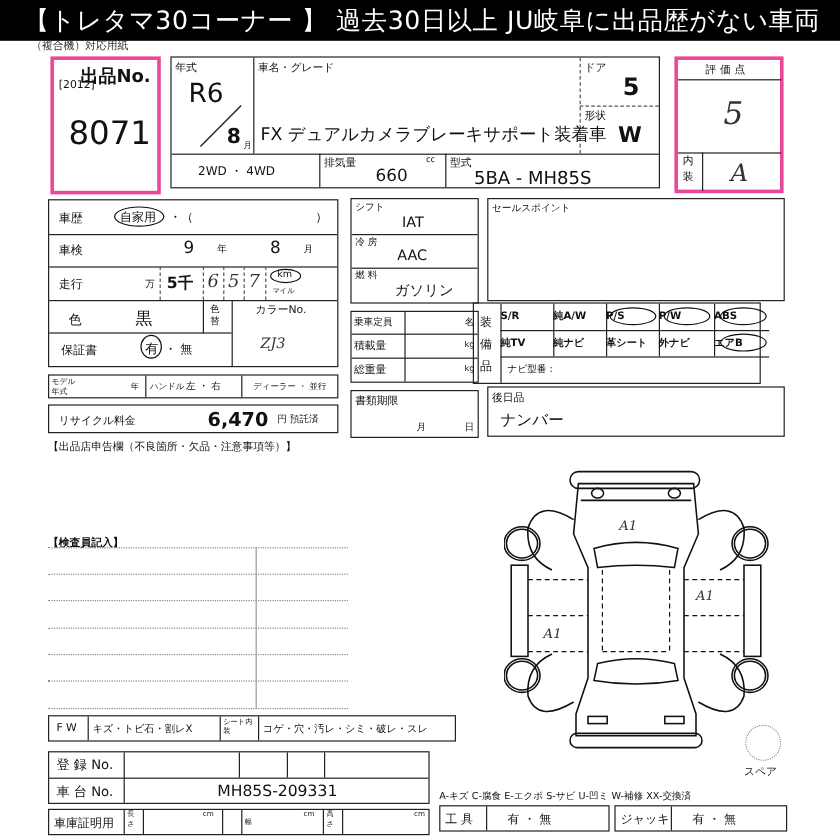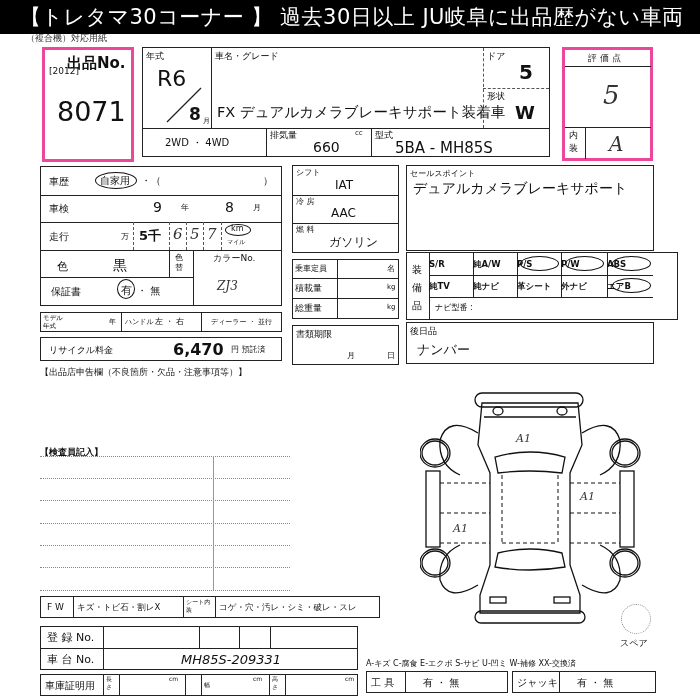--- a/index.html
+++ b/index.html
@@ -163,24 +163,23 @@
   <span class="lbl" style="left:94px;top:43px;font-size:7px;">kg</span>
 </div>
 <div class="box" style="left:292px;top:325px;width:107px;height:40px;">
   <span class="lbl" style="left:3px;top:2px;font-size:9px;">書類期限</span>
   <span class="lbl" style="left:54px;top:24px;font-size:8px;">月</span>
   <span class="lbl" style="left:94px;top:24px;font-size:8px;">日</span>
 </div>
 
 <div class="box" style="left:406px;top:165px;width:248px;height:86px;">
   <span class="lbl" style="left:3px;top:2px;font-size:8px;">セールスポイント</span>
-  <span class="val" style="left:6px;top:14px;font-size:14px;">デュアルカメラブレーキサポート</span>
-</div>
-
-<div class="box" style="left:406px;top:252px;width:272px;height:68px;">
+</div>
+
+<div class="box" style="left:394px;top:252px;width:240px;height:68px;">
   <div class="vl" style="left:22px;top:0;height:66px;"></div>
   <div class="hl" style="left:22px;top:22px;width:224px;"></div>
   <div class="hl" style="left:22px;top:44px;width:224px;"></div>
   <div class="vl" style="left:66px;top:0;height:44px;"></div>
   <div class="vl" style="left:110px;top:0;height:44px;"></div>
   <div class="vl" style="left:154px;top:0;height:44px;"></div>
   <div class="vl" style="left:200px;top:0;height:44px;"></div>
   <span class="lbl" style="left:5px;top:8px;font-size:10px;width:12px;white-space:normal;line-height:18px;">装備品</span>
 
   <div class="eqcell" style="left:22px;top:-3px;width:44px;"><span>S/R</span></div>
@@ -271,21 +270,21 @@
 </div>
 
 <div class="box" style="left:40px;top:626px;width:318px;height:44px;">
   <div class="hl" style="left:0;top:21px;width:316px;"></div>
   <div class="vl" style="left:62px;top:0;height:42px;"></div>
   <div class="vl" style="left:158px;top:0;height:21px;"></div>
   <div class="vl" style="left:198px;top:0;height:21px;"></div>
   <div class="vl" style="left:229px;top:0;height:21px;"></div>
   <span class="lbl" style="left:6px;top:3px;font-size:11px;">登 録 No.</span>
   <span class="lbl" style="left:6px;top:25px;font-size:11px;">車 台 No.</span>
-  <span class="val" style="left:140px;top:25px;font-size:13px;font-style:italic;">MH85S-209331</span>
+  <span class="val" style="left:140px;top:25px;font-size:13px;">MH85S-209331</span>
 </div>
 
 <div class="box" style="left:40px;top:674px;width:318px;height:22px;">
   <div class="vl" style="left:62px;top:0;height:20px;"></div>
   <div class="vl" style="left:78px;top:0;height:20px;"></div>
   <div class="vl" style="left:144px;top:0;height:20px;"></div>
   <div class="vl" style="left:160px;top:0;height:20px;"></div>
   <div class="vl" style="left:228px;top:0;height:20px;"></div>
   <div class="vl" style="left:244px;top:0;height:20px;"></div>
   <span class="lbl" style="left:4px;top:4px;font-size:10px;">車庫証明用</span>

